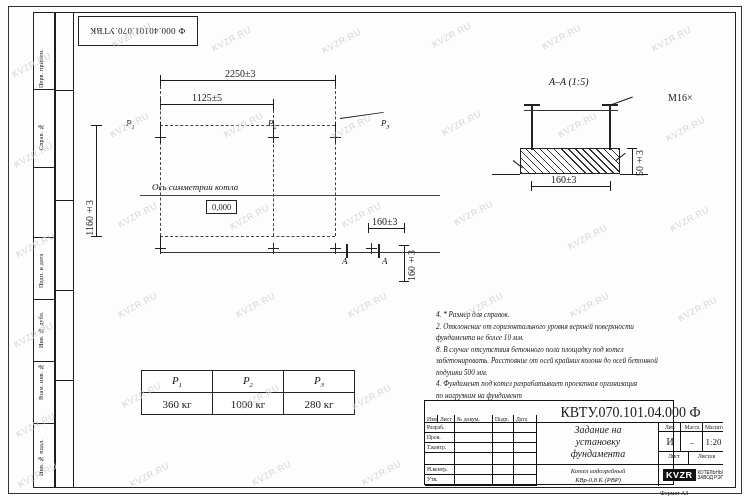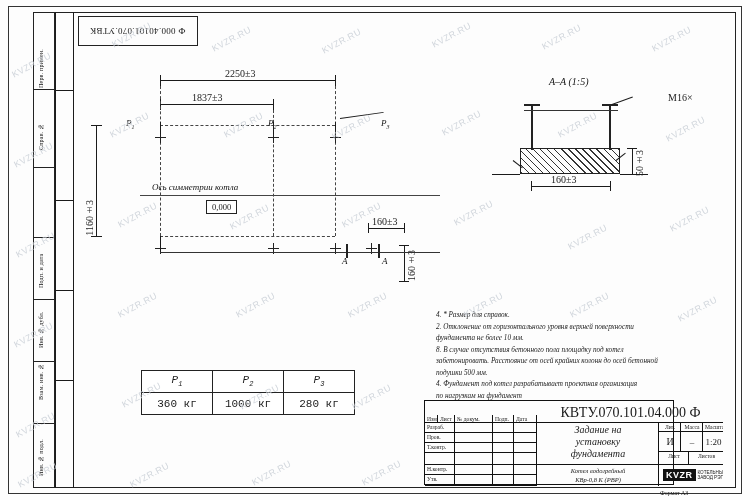--- a/index.html
+++ b/index.html
@@ -106,21 +106,21 @@
   
   .notes { position: absolute; font-size: 7.2px; line-height: 10.5px; font-style: italic; width: 300px; }
   .notes div { margin-bottom: 1px; }
 
   
   .ptable {
     position: absolute; border-collapse: collapse; background: #fff;
   }
   .ptable td {
     border: 1px solid #222; text-align: center; font-size: 11px; height: 22px; width: 71px;
-    font-family: Liberation Mono, monospace;
+    font-family: Liberation Serif, serif;
   }
   .ptable td.hdr { font-style: italic; font-size: 11px; }
   .ptable td.hdr sub { font-size: 7px; }
 
   
   .stamp { position: absolute; left: 424px; top: 400px; width: 250px; height: 85px; border: 1.4px solid #111; }
   .stamp .cell { position: absolute; border-right: 1px solid #111; border-bottom: 1px solid #111; font-size: 5.6px; padding: 1px 1px 0 2px; overflow: hidden; }
   .stamp .nb { border-bottom: none; }
   .stamp .nr { border-right: none; }
   .stamp .big {
@@ -183,21 +183,21 @@
   </div>
 
   <div class="ln h" style="left:160px; top:80px; width:175px;"></div>
   <div class="ln v" style="left:160px; top:75px; height:11px;"></div>
   <div class="ln v" style="left:335px; top:75px; height:11px;"></div>
   <div class="dimtxt" style="left:225px; top:68px;">2250±3</div>
 
   <div class="ln h" style="left:160px; top:104px; width:113px;"></div>
   <div class="ln v" style="left:160px; top:99px; height:11px;"></div>
   <div class="ln v" style="left:273px; top:99px; height:11px;"></div>
-  <div class="dimtxt" style="left:192px; top:92px;">1837±3</div>
+  <div class="dimtxt" style="left:192px; top:92px;">1125±5</div>
 
   <div class="dash-v" style="left:160px; top:86px; height:150px;"></div>
   <div class="dash-v" style="left:273px; top:110px; height:126px;"></div>
   <div class="dash-v" style="left:335px; top:86px; height:150px;"></div>
 
   <div class="dash-h" style="left:160px; top:125px; width:175px;"></div>
   <div class="dash-h" style="left:160px; top:236px; width:175px;"></div>
 
   <div class="ln v" style="left:96px; top:125px; height:111px;"></div>
   <div class="ln h" style="left:91px; top:125px; width:11px;"></div>

